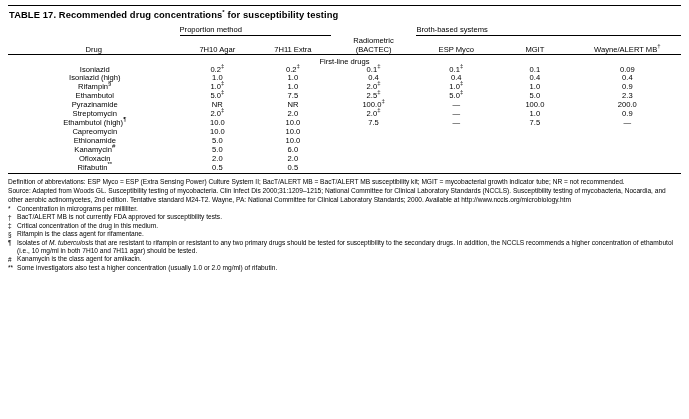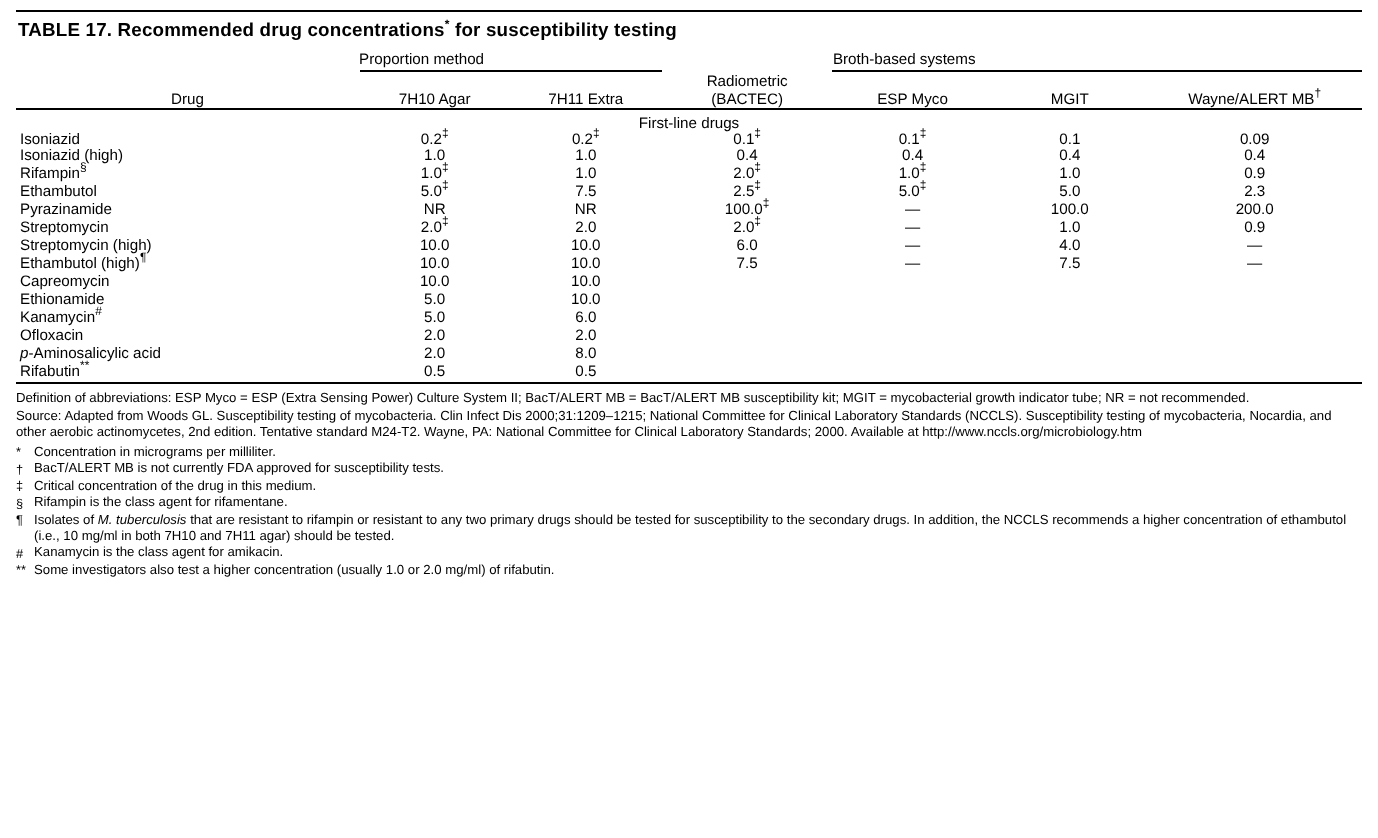--- a/index.html
+++ b/index.html
@@ -45,21 +45,21 @@
     font-size:0;
     line-height:0;
   }
   .colhd{
     text-align:center;
     padding-top:2px;
     padding-bottom:2px;
     font-size:7.6px;
   }
   .colhd.left{text-align:center;}
-  .c-drug{width:166px;text-align:left;padding-left:2px;}
+  .c-drug{width:166px;text-align:center;padding-left:2px;}
   .c-num{text-align:center;}
   .sec{
     font-weight:bold;
     padding-top:3px;
     padding-bottom:1px;
     text-align:center;
     padding-left:2px;
   }
   .row td{padding-top:0.6px;padding-bottom:0.6px;line-height:1.18;}
   .row td.c-drug{padding-left:2px;}
@@ -192,29 +192,20 @@
         <tr class="row">
           <td class="c-drug">Streptomycin</td>
           <td class="c-num">2.0<span class="sup">‡</span></td>
           <td class="c-num">2.0</td>
           <td class="c-num">2.0<span class="sup">‡</span></td>
           <td class="c-num">—</td>
           <td class="c-num">1.0</td>
           <td class="c-num">0.9</td>
         </tr>
         <tr class="row">
-          <td class="c-drug">Streptomycin (high)</td>
-          <td class="c-num">10.0</td>
-          <td class="c-num">10.0</td>
-          <td class="c-num">6.0</td>
-          <td class="c-num">—</td>
-          <td class="c-num">4.0</td>
-          <td class="c-num">—</td>
-        </tr>
-        <tr class="row">
           <td class="c-drug">Ethambutol (high)<span class="sup">¶</span></td>
           <td class="c-num">10.0</td>
           <td class="c-num">10.0</td>
           <td class="c-num">7.5</td>
           <td class="c-num">—</td>
           <td class="c-num">7.5</td>
           <td class="c-num">—</td>
         </tr>
         <tr class="row">
           <td class="c-drug">Capreomycin</td>
@@ -240,29 +231,20 @@
           <td class="c-num">6.0</td>
           <td class="c-num"></td>
           <td class="c-num"></td>
           <td class="c-num"></td>
           <td class="c-num"></td>
         </tr>
         <tr class="row">
           <td class="c-drug">Ofloxacin</td>
           <td class="c-num">2.0</td>
           <td class="c-num">2.0</td>
-          <td class="c-num"></td>
-          <td class="c-num"></td>
-          <td class="c-num"></td>
-          <td class="c-num"></td>
-        </tr>
-        <tr class="row">
-          <td class="c-drug"><span class="ital">p</span>-Aminosalicylic acid</td>
-          <td class="c-num">2.0</td>
-          <td class="c-num">8.0</td>
           <td class="c-num"></td>
           <td class="c-num"></td>
           <td class="c-num"></td>
           <td class="c-num"></td>
         </tr>
         <tr class="row">
           <td class="c-drug">Rifabutin<span class="sup">**</span></td>
           <td class="c-num">0.5</td>
           <td class="c-num">0.5</td>
           <td class="c-num"></td>

